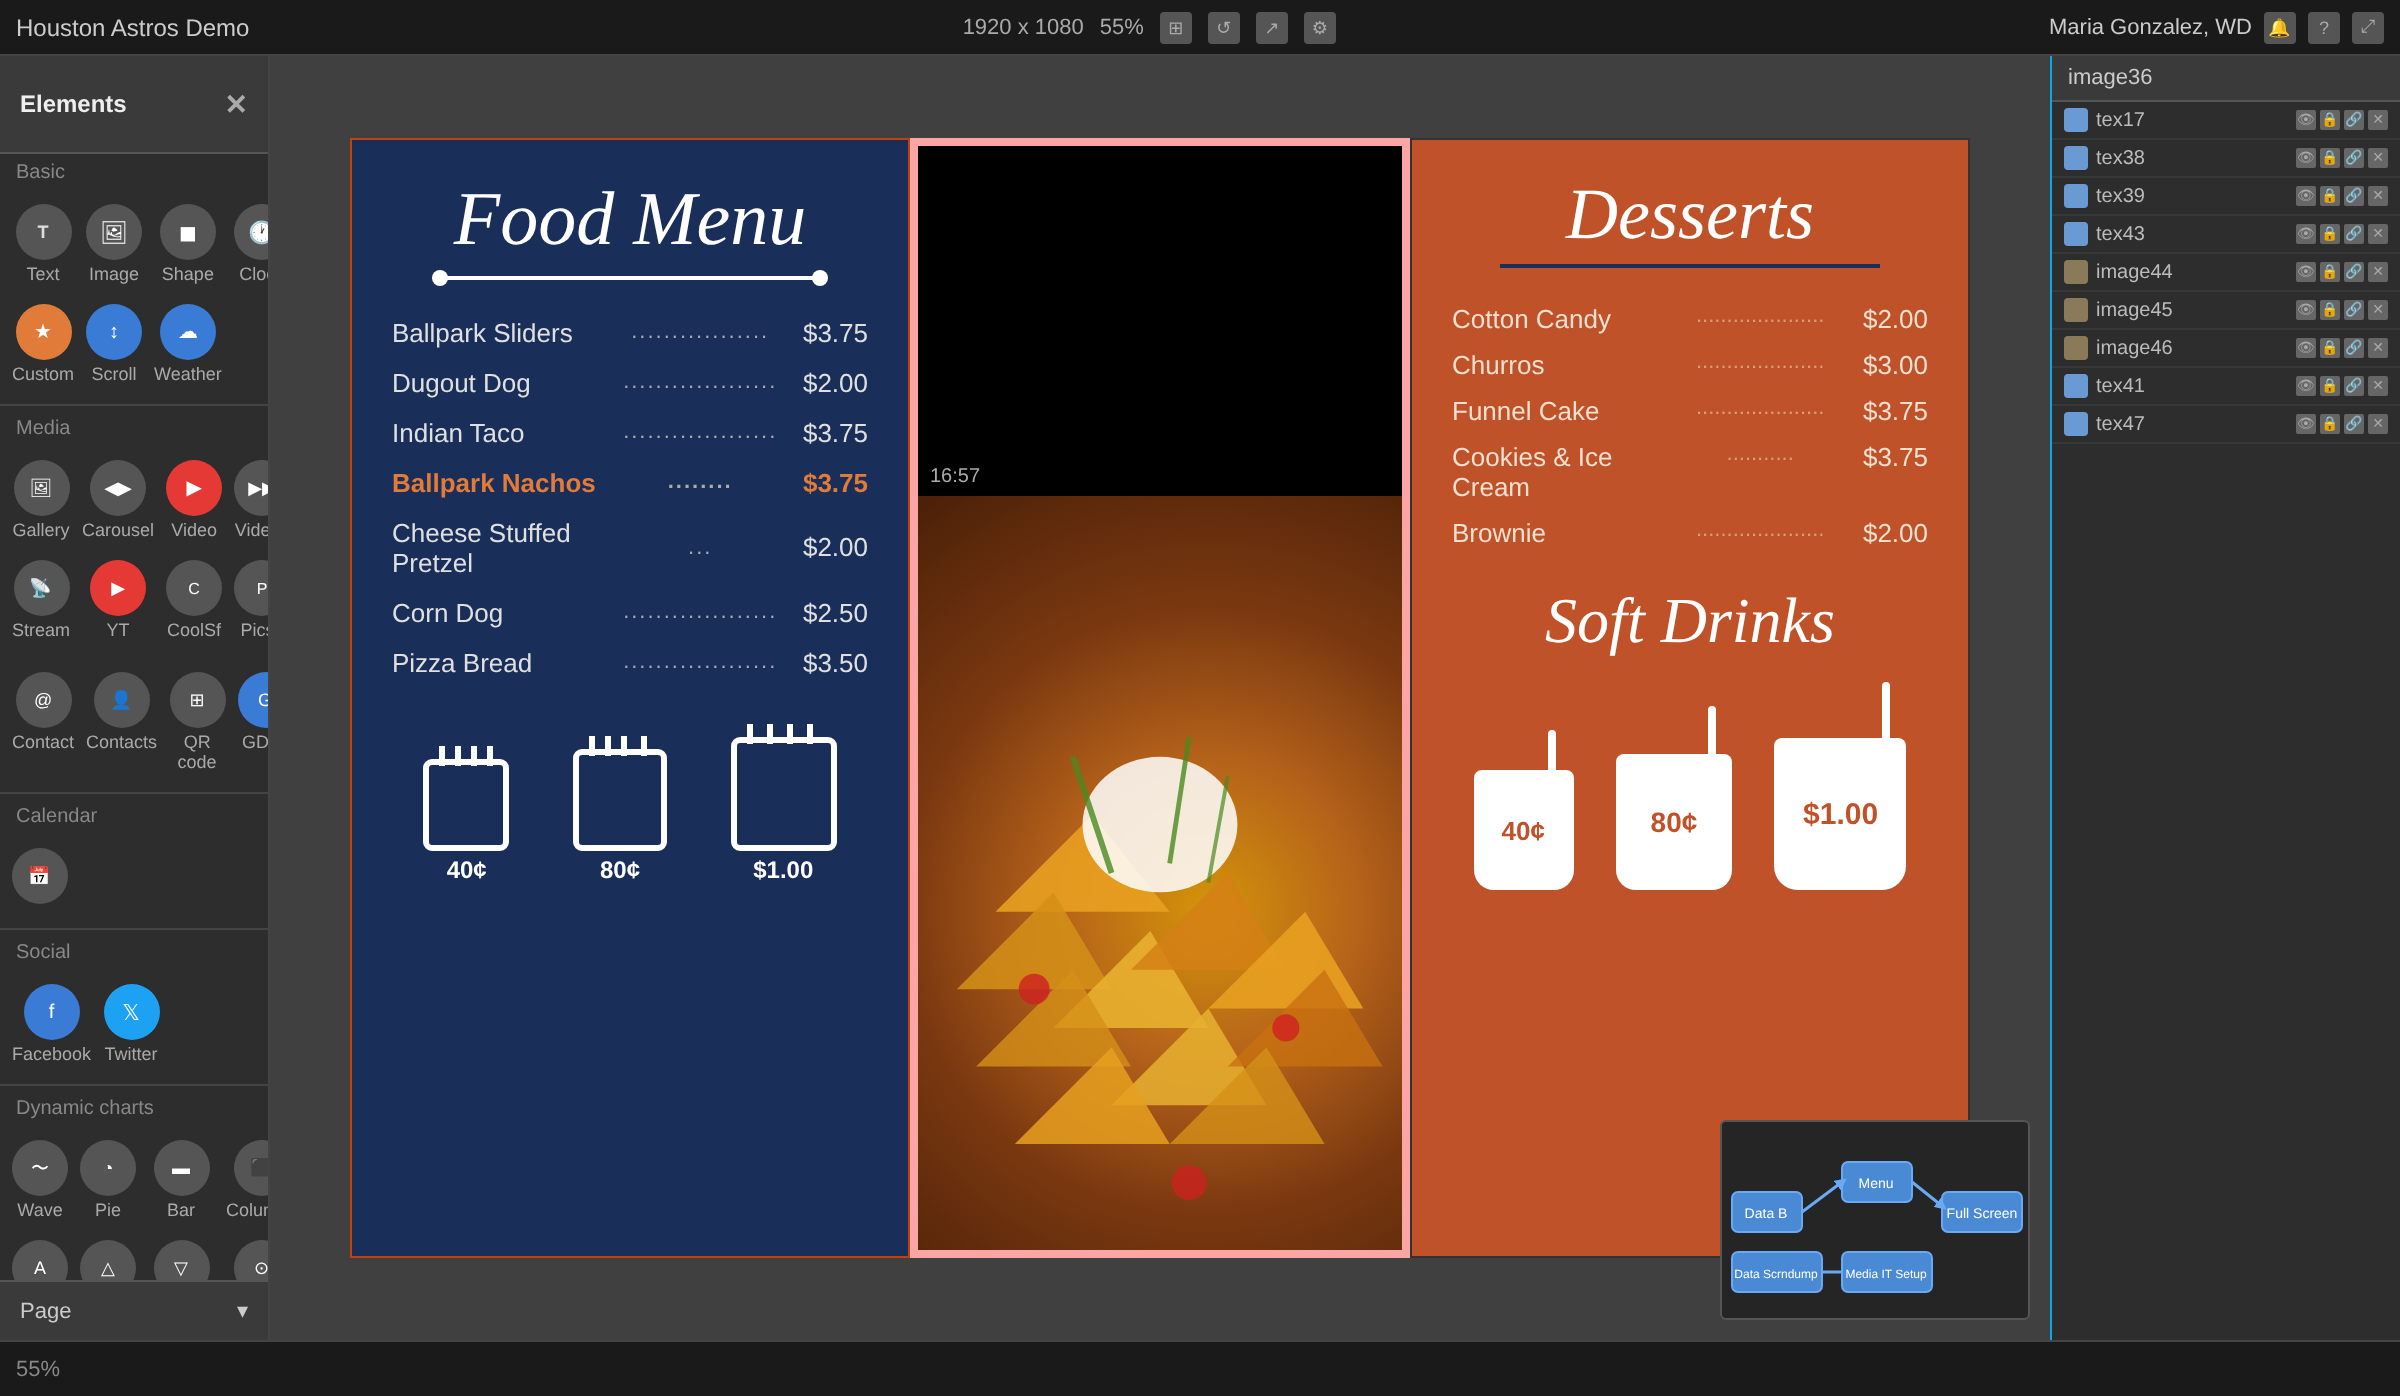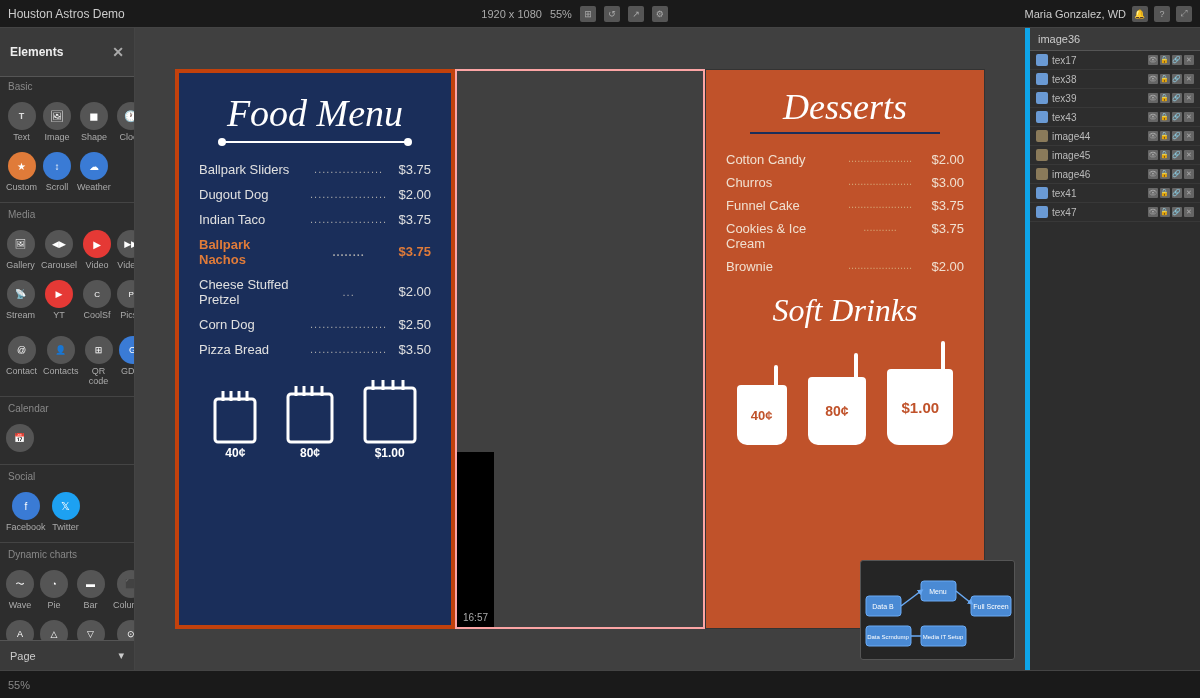--- a/index.html
+++ b/index.html
@@ -98,21 +98,21 @@
       position: relative;
     }
 
     
     .menu-left {
       width: 280px;
       background: #1a2e5a;
       padding: 20px 20px;
       flex-shrink: 0;
       position: relative;
-      border: 4px solid #c2410c;
+      border: 1px solid #c2410c;
     }
     .menu-title {
       font-family: Georgia, serif;
       font-style: italic;
       color: white;
       font-size: 38px;
       text-align: center;
       margin-bottom: 6px;
       line-height: 1.1;
     }
@@ -172,23 +172,22 @@
       flex-direction: column;
       align-items: center;
       gap: 2px;
     }
     .cup-label { color: white; font-size: 12px; font-weight: bold; }
 
     
     .menu-middle {
       width: 250px;
       display: flex;
-      flex-direction: row;
-      border: 2px solid #fca5a5;
-      align-items: flex-end;
+      flex-direction: column;
+      border: 4px solid #fca5a5;
     }
     .video-area {
       height: 175px;
       background: #000;
       flex-shrink: 0;
       position: relative;
       display: flex;
       align-items: flex-end;
       padding: 4px 6px;
     }
@@ -276,21 +275,21 @@
     .cup-md .cup-body { width: 60px; height: 70px; font-size: 14px; }
     .cup-lg .cup-body { width: 68px; height: 78px; font-size: 15px; }
     .cup-sm .cup-straw { height: 25px; }
     .cup-md .cup-straw { height: 28px; }
     .cup-lg .cup-straw { height: 32px; }
 
     
     .right-panel {
       width: 175px;
       background: #2d2d2d;
-      border-left: 5px solid #0ea5e9;
+      border-left: 1px solid #0ea5e9;
       flex-shrink: 0;
       overflow-y: auto;
     }
     .layers-header {
       background: #3a3a3a;
       padding: 5px 8px;
       font-size: 11px;
       color: #ccc;
       border-bottom: 1px solid #555;
     }

